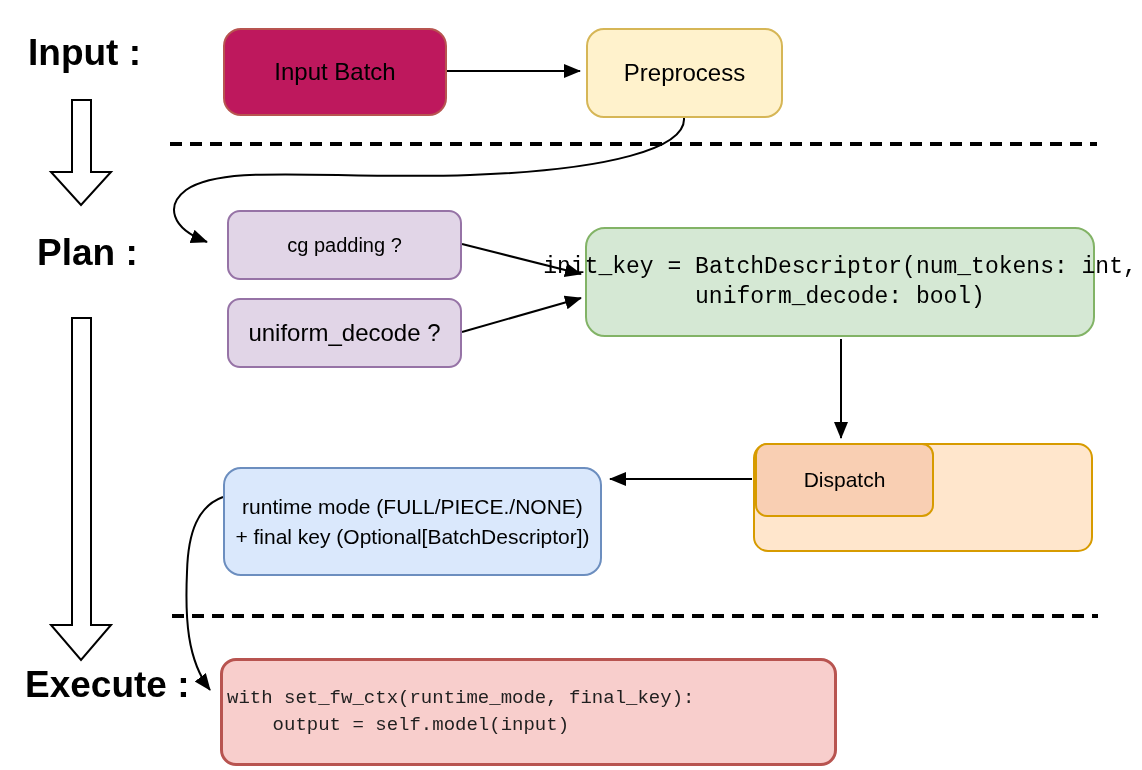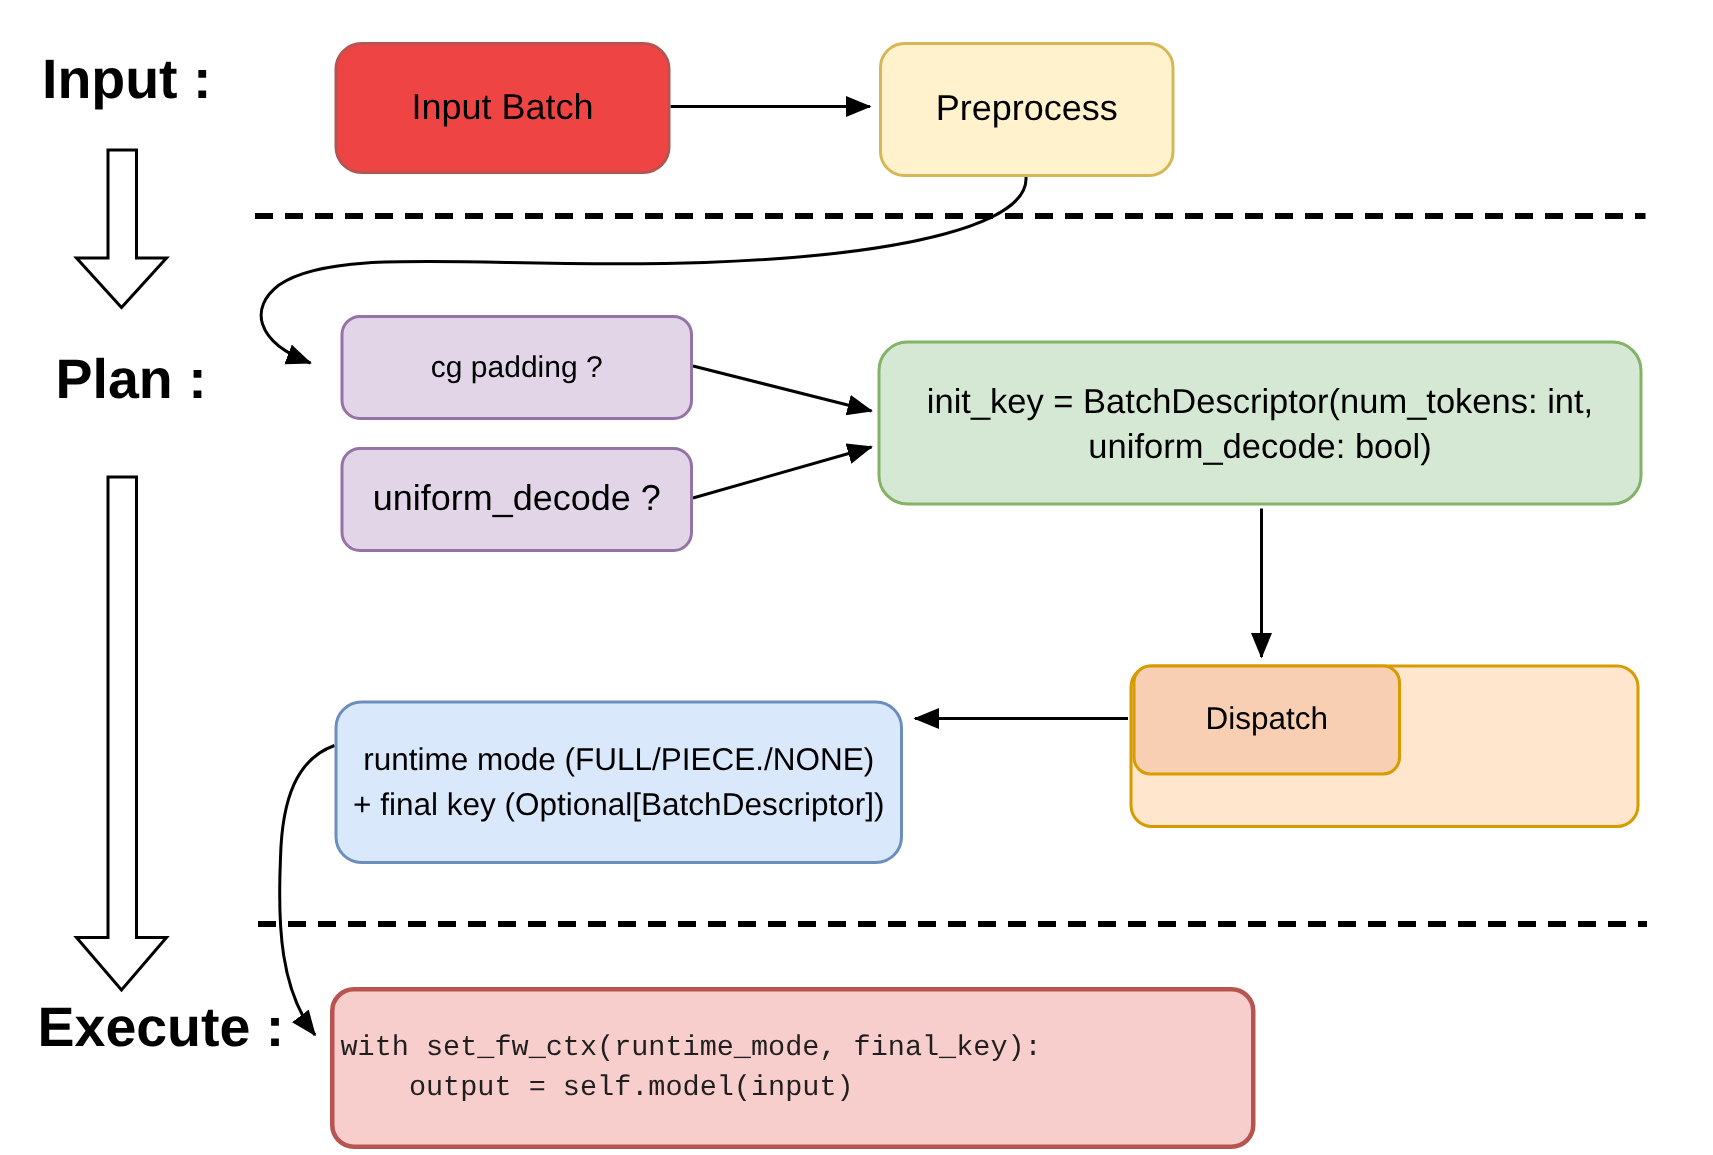--- a/index.html
+++ b/index.html
@@ -14,21 +14,21 @@
   .section-label { position:absolute; font-weight:bold; font-size:37px; line-height:30px; white-space:nowrap; }
   .node {
     position:absolute; box-sizing:border-box; border:2px solid #000;
     display:flex; flex-direction:column; align-items:center; justify-content:center;
     text-align:center; white-space:nowrap;
   }
   .node-input-batch   { left:223px; top:28px;  width:224px; height:88px;  border-radius:18px; font-size:24px; }
   .node-preprocess    { left:586px; top:28px;  width:197px; height:90px;  border-radius:18px; font-size:24px; }
   .node-cg-padding    { left:227px; top:210px; width:235px; height:70px;  border-radius:13px; font-size:20px; }
   .node-uniform-decode{ left:227px; top:298px; width:235px; height:70px;  border-radius:13px; font-size:24px; }
-  .node-init-key      { left:585px; top:227px; width:510px; height:110px; border-radius:20px; font-size:23px; line-height:30px; }
+  .node-init-key      { left:585px; top:227px; width:510px; height:110px; border-radius:20px; font-size:23px; line-height:30px;font-family:Liberation Mono, monospace; }
   .node-cudagraph     { left:753px; top:443px; width:340px; height:109px; border-radius:15px; }
   .node-dispatch      { left:755px; top:443px; width:179px; height:74px;  border-radius:12px; font-size:21px; }
   .cudagraph-caption  { position:absolute; left:934px; top:443px; width:159px; height:109px;
                         display:flex; flex-direction:column; align-items:center; justify-content:center;
                         font-size:27px; line-height:33px; text-align:center; }
   .node-runtime-key   { left:223px; top:443px; width:379px; height:109px; border-radius:18px; font-size:21px; line-height:30px;margin-top:24px; }
   .node-execute-code  { left:220px; top:642px; width:617px; height:108px; border-radius:16px; border-width:3px;
                         font-family:"Liberation Mono", monospace; font-size:19px; line-height:27px;
                         align-items:flex-start; text-align:left; padding-left:4px; color:#1f1f1f;margin-top:16px; }
   .node span, .cudagraph-caption span { white-space:pre; }
@@ -57,25 +57,25 @@
     <path class="edge" d="M 462 332 L 581 298" marker-end="url(#ah)"></path>
     <path class="edge" d="M 841 339 L 841 438" marker-end="url(#ah)"></path>
     <path class="edge" d="M 752 479 L 610 479" marker-end="url(#ah)"></path>
     <path class="edge" d="M 223 497 C 198 506, 188 532, 187 572 C 185 618, 187 660, 210 690" marker-end="url(#ah)"></path>
   </svg>
 
   <div class="section-label" style="left:28px; top:38px;">Input :</div>
   <div class="section-label" style="left:37px; top:238px;">Plan :</div>
   <div class="section-label" style="left:25px; top:670px;">Execute :</div>
 
-  <div class="node node-input-batch" style="background-color: #ef4444; border-color: rgb(184, 84, 80);">
+  <div class="node node-input-batch" style="background-color: #be185d; border-color: rgb(184, 84, 80);">
     <span>Input Batch</span>
   </div>
 
-  <div class="node node-preprocess" style="background-color: rgb(255, 242, 204); border-color: rgb(214, 182, 86); border-radius: 17px;">
+  <div class="node node-preprocess" style="background-color: rgb(255, 242, 204); border-color: rgb(214, 182, 86);">
     <span>Preprocess</span>
   </div>
 
   <div class="node node-cg-padding" style="background-color: rgb(225, 213, 231); border-color: rgb(150, 115, 166);">
     <span>cg padding ?</span>
   </div>
 
   <div class="node node-uniform-decode" style="background-color: rgb(225, 213, 231); border-color: rgb(150, 115, 166);">
     <span>uniform_decode ?</span>
   </div>

